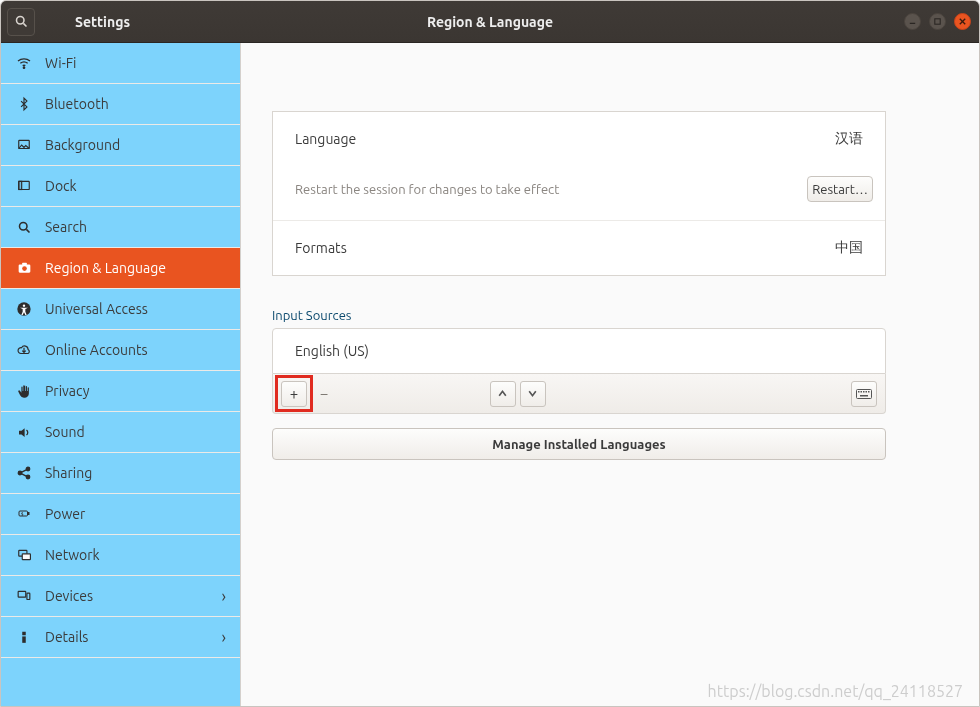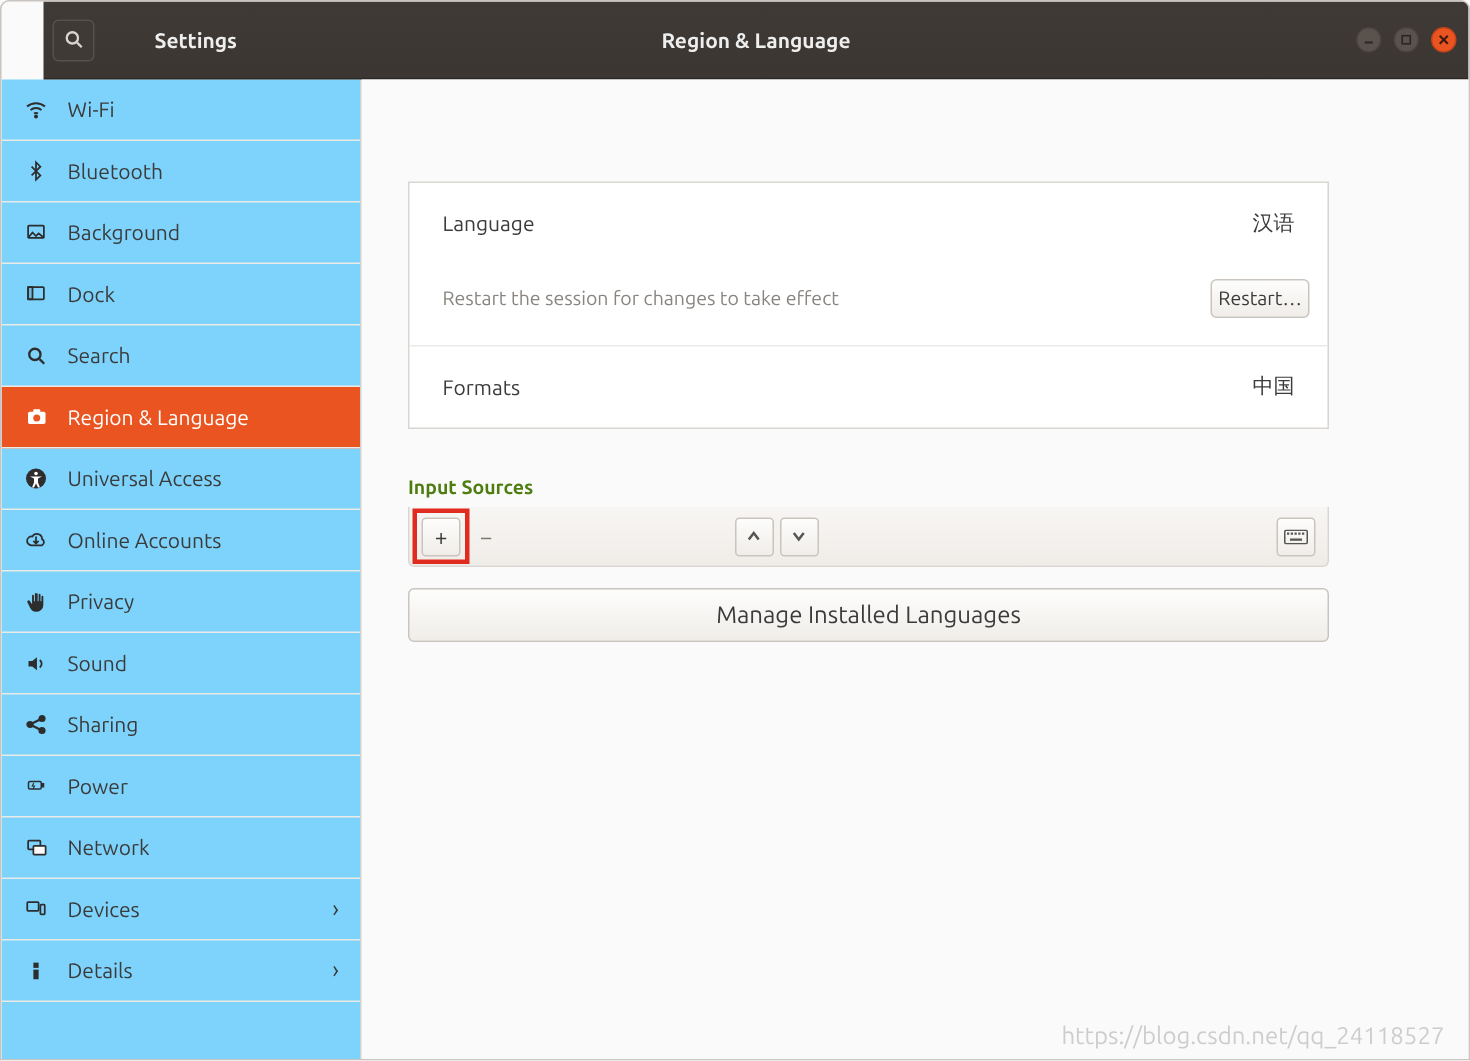--- a/index.html
+++ b/index.html
@@ -1,20 +1,20 @@
 <!DOCTYPE html>
 <html><head>
 <meta charset="utf-8">
 <style>
   * { box-sizing: border-box; margin: 0; padding: 0; font-family: Ubuntu, "Segoe UI", sans-serif; }
   body { width: 980px; height: 707px; overflow: hidden; background: #fafafa; }
   .window { width: 980px; height: 707px; display: flex; flex-direction: column; border: 1px solid #c9c4bf; border-radius: 6px 6px 0 0; overflow: hidden; }
 
   
-  .titlebar { height: 52px; background: linear-gradient(#3f3a36,#3b3632); display: flex; align-items: center; color: #efe9e4; position: relative; border-bottom: 1px solid #2a2623; margin-left: 28px; }
+  .titlebar { height: 42px; background: linear-gradient(#3f3a36,#3b3632); display: flex; align-items: center; color: #efe9e4; position: relative; border-bottom: 1px solid #2a2623; }
   .titlebar .left-group { display: flex; align-items: center; }
   .title-search { width: 28px; height: 28px; margin-left: 6px; border: 1px solid #57514b; border-radius: 4px; display:flex; align-items:center; justify-content:center; background:#3f3a36; }
   .titlebar .section-title { font-weight: 600; font-size: 14px; margin-left: 40px; color:#eee; }
   .titlebar .center-title { position:absolute; left:50%; transform:translateX(-50%); font-weight:600; font-size:14px; color:#eee;}
   .win-controls { position:absolute; right:8px; display:flex; gap:8px; align-items:center;}
   .win-btn { width:17px; height:17px; border-radius:50%; background:#5a534d; border:1px solid #4b443e; display:flex; align-items:center; justify-content:center; }
   .win-btn.close { background:#e95420; border-color:#c7431a;}
   .win-btn svg { width:9px; height:9px; }
 
   
@@ -29,32 +29,32 @@
   .side-item .chev { margin-left:auto; font-size:16px; color:#3b3b3b;}
 
   
   .panel { margin: 68px 93px 0 31px; border:1px solid #d9d5d0; border-radius:0; background:#fff; }
   .panel-row { display:flex; align-items:center; padding:18px 22px; font-size:14px; color:#3b3b3b; }
   .panel-row .val { margin-left:auto; color:#3b3b3b;}
   .panel-sep { border-top:1px solid #eceae7; }
   .restart-row { display:flex; align-items:center; padding: 10px 12px 18px 22px; font-size:13px; color:#8a8580;}
   .restart-btn { margin-left:auto; padding:5px 4px; font-size:13px; background:linear-gradient(#fdfdfc,#f0ede9); border:1px solid #c9c4be; border-radius:4px; color:#3b3b3b; cursor:pointer;}
 
-  .section-label { margin: 32px 93px 6px 31px; font-size:13px; font-weight:700; color:#4d7c0f;}
+  .section-label { margin: 32px 93px 6px 31px; font-size:13px; font-weight:400; color:#0c4a6e;}
   .input-list { margin: 0 93px 0 31px; border:1px solid #d9d5d0; border-radius:4px 4px 0 0; background:#fff;}
   .input-row { padding:14px 22px; font-size:14px; color:#3b3b3b;}
   .input-toolbar { margin: 0 93px 0 31px; height:40px; border:1px solid #d9d5d0; border-top:none; background:linear-gradient(#f8f6f4,#efece8); border-radius:0 0 4px 4px; display:flex; align-items:center; padding:0 8px;}
   .tb-btn { width:26px; height:26px; border:1px solid #c9c4be; border-radius:3px; background:linear-gradient(#fdfdfc,#f0ede9); display:flex; align-items:center; justify-content:center; font-size:15px; color:#3b3b3b; cursor:pointer;}
   .tb-btn.flat { border:none; background:transparent; color:#7a746e;}
   .tb-group { display:flex; gap:4px; }
   .tb-center { margin:0 auto; }
   .highlight-box { position: relative; }
   .highlight-ring { position:absolute; left:-6px; top:-6px; width:38px; height:37px; border:3px solid #e02b20; pointer-events:none;}
 
-  .manage-btn { display:block; margin: 14px 101px 0 31px; width:calc(100% - 124px); padding:8px 0; text-align:center; font-size:16px; background:linear-gradient(#fdfdfc,#f0ede9); border:1px solid #c9c4be; border-radius:4px; color:#3b3b3b; cursor:pointer;}
+  .manage-btn { display:block; margin: 14px 101px 0 31px; width:calc(100% - 124px); padding:8px 0; text-align:center; font-size:13px; background:linear-gradient(#fdfdfc,#f0ede9); border:1px solid #c9c4be; border-radius:4px; color:#3b3b3b; cursor:pointer;font-weight:bold;}
 
   .watermark { position:absolute; right:16px; bottom:6px; font-size:16px; color:rgba(120,120,120,.35);}
 </style>
 </head>
 <body>
 
 <div class="window">
   <div class="titlebar">
     <div class="left-group">
       <div class="title-search">
@@ -245,20 +245,23 @@
         </div>
         <div class="panel-sep"></div>
         <div class="panel-row">
           <span>Formats</span>
           <span class="val">中国</span>
         </div>
       </div>
 
       <div class="section-label">Input Sources</div>
 
+      <div class="input-list">
+        <div class="input-row">English (US)</div>
+      </div>
       <div class="input-toolbar">
         <div class="tb-group">
           <div class="highlight-box">
             <div class="tb-btn">+</div>
             <div class="highlight-ring"></div>
           </div>
           <div class="tb-btn flat">−</div>
         </div>
         <div class="tb-group tb-center">
           <div class="tb-btn">

